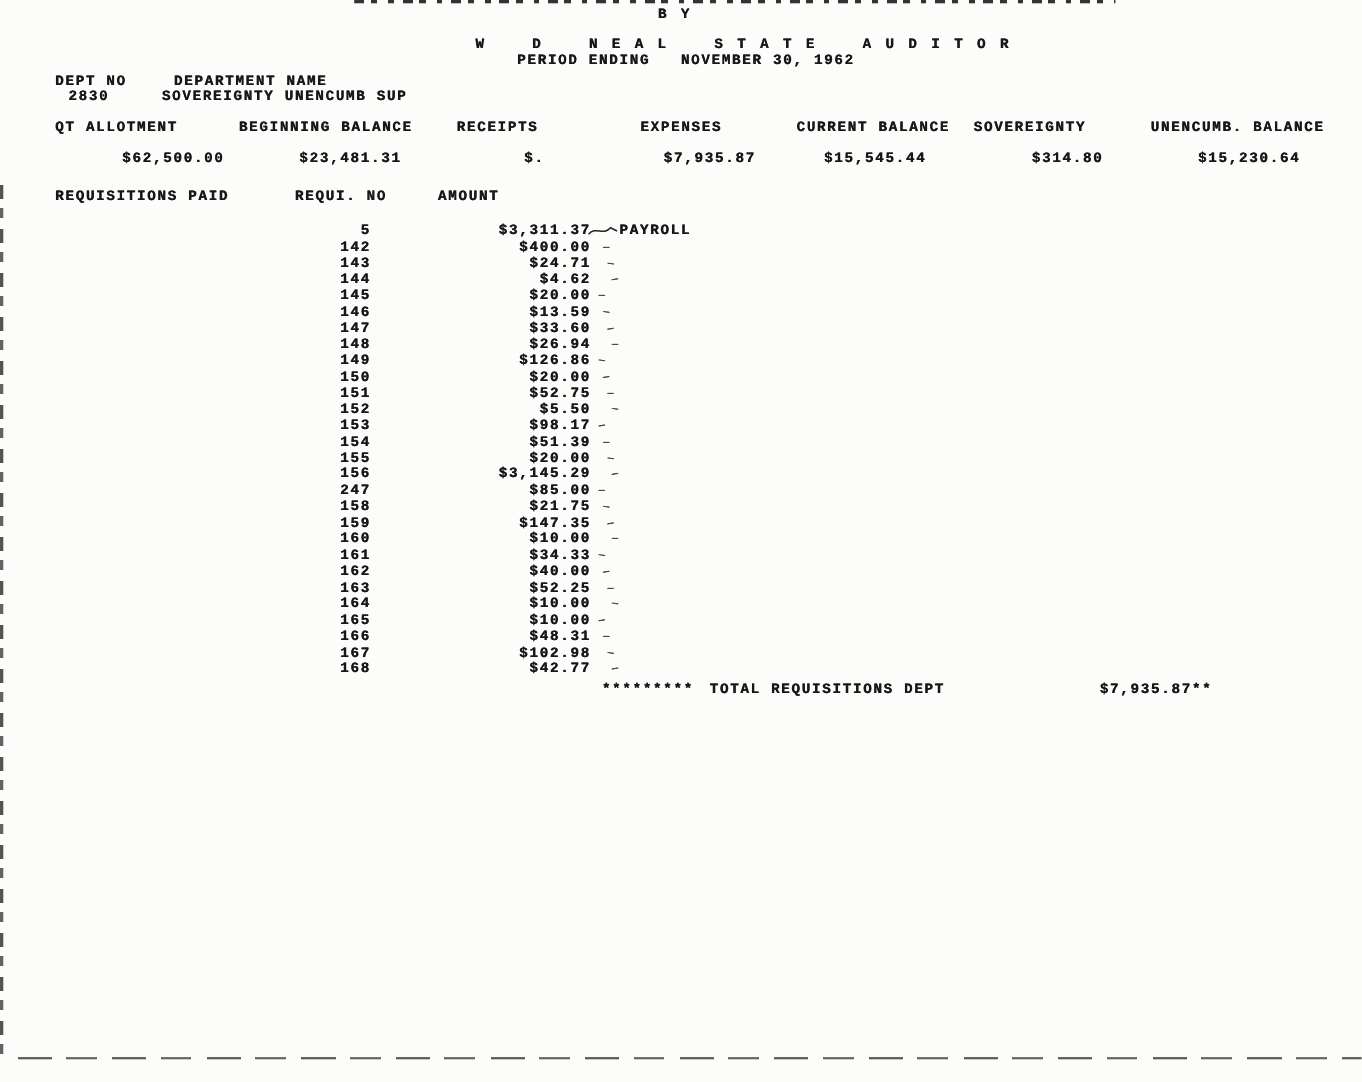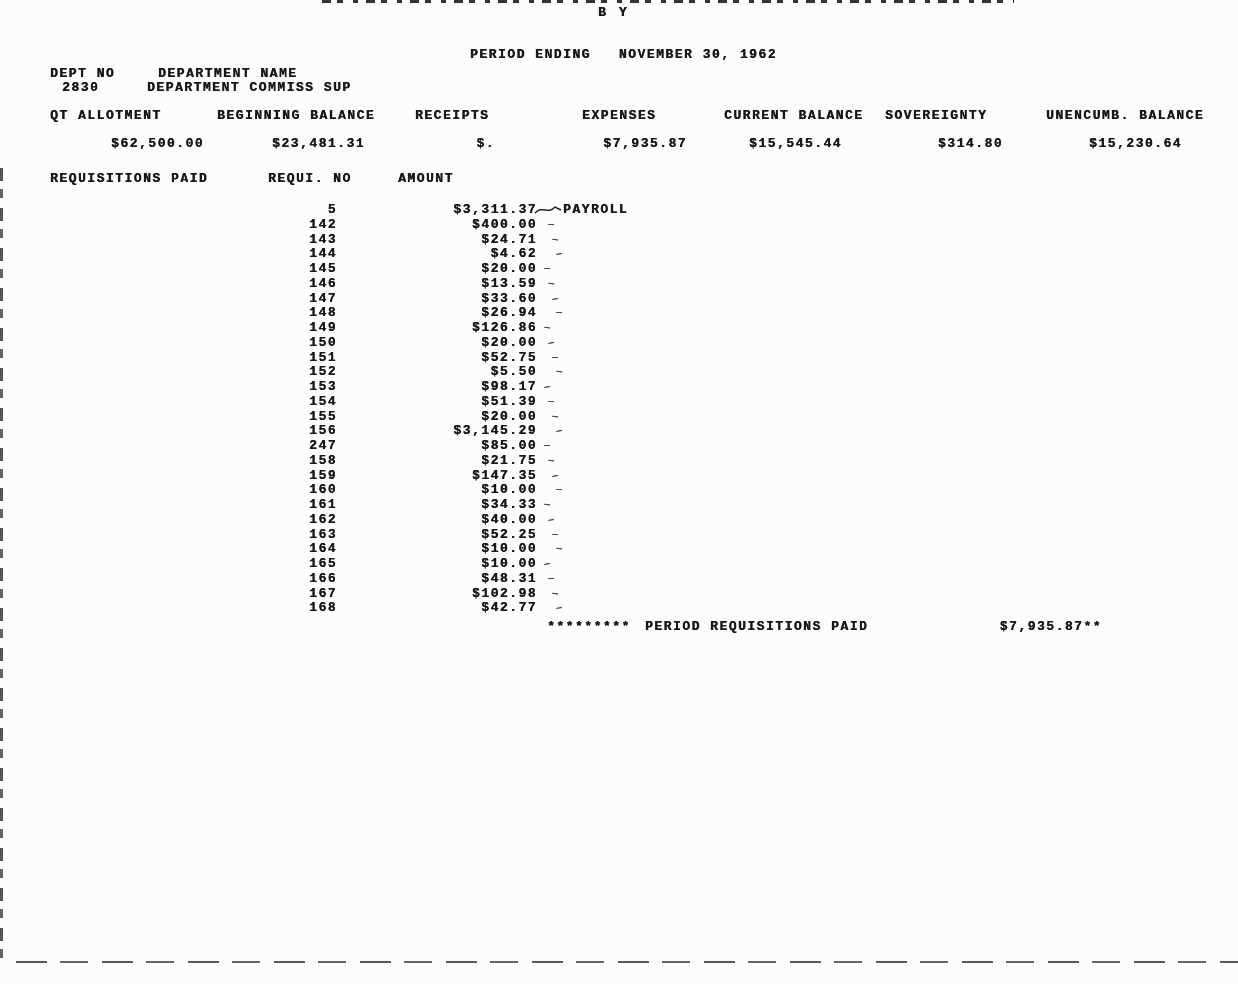--- a/index.html
+++ b/index.html
@@ -52,26 +52,27 @@
   }
 </style>
 </head>
 <body>
 
 <div class="page">
 
   <div class="clip-frag"></div>
 
   <span class="t sp" style="left:598px;top:6px;">BY</span>
+  <span class="t sp" style="left:432px;top:34px;">W D NEAL STATE AUDITOR</span>
   <span class="t" style="left:470px;top:48px;">PERIOD ENDING   NOVEMBER 30, 1962</span>
 
   <span class="t" style="left:50px;top:67px;">DEPT NO</span>
   <span class="t" style="left:158px;top:67px;">DEPARTMENT NAME</span>
   <span class="t" style="left:62px;top:81px;">2830</span>
-  <span class="t" style="left:147px;top:81px;">DEPARTMENT COMMISS SUP</span>
+  <span class="t" style="left:147px;top:81px;">SOVEREIGNTY UNENCUMB SUP</span>
 
   <span class="t" style="left:50px;top:109px;">QT ALLOTMENT</span>
   <span class="t" style="left:217px;top:109px;">BEGINNING BALANCE</span>
   <span class="t" style="left:415px;top:109px;">RECEIPTS</span>
   <span class="t" style="left:582px;top:109px;">EXPENSES</span>
   <span class="t" style="left:724px;top:109px;">CURRENT BALANCE</span>
   <span class="t" style="left:885px;top:109px;">SOVEREIGNTY</span>
   <span class="t" style="left:1046px;top:109px;">UNENCUMB. BALANCE</span>
 
   <span class="t right" style="left:44px;top:137px;width:160px;">$62,500.00</span>
@@ -226,18 +227,18 @@
         <span class="req-tick" style="left: 551px; transform: rotate(9deg);">–</span>
       </div>
       <div class="req-row">
         <span class="req-no">168</span>
         <span class="req-amt">$42.77</span>
         <span class="req-tick" style="left: 555px; transform: rotate(-9deg);">–</span>
       </div>
     </div>
 
   <span class="t" style="left:547px;top:620px;">*********</span>
-  <span class="t" style="left:645px;top:620px;">PERIOD REQUISITIONS PAID</span>
+  <span class="t" style="left:645px;top:620px;">TOTAL REQUISITIONS DEPT</span>
   <span class="t right total-amt" style="top:620px;">$7,935.87**</span>
 
   <div class="edge-left"></div>
   <div class="edge-bottom"></div>
 </div>
 
 </body></html>

